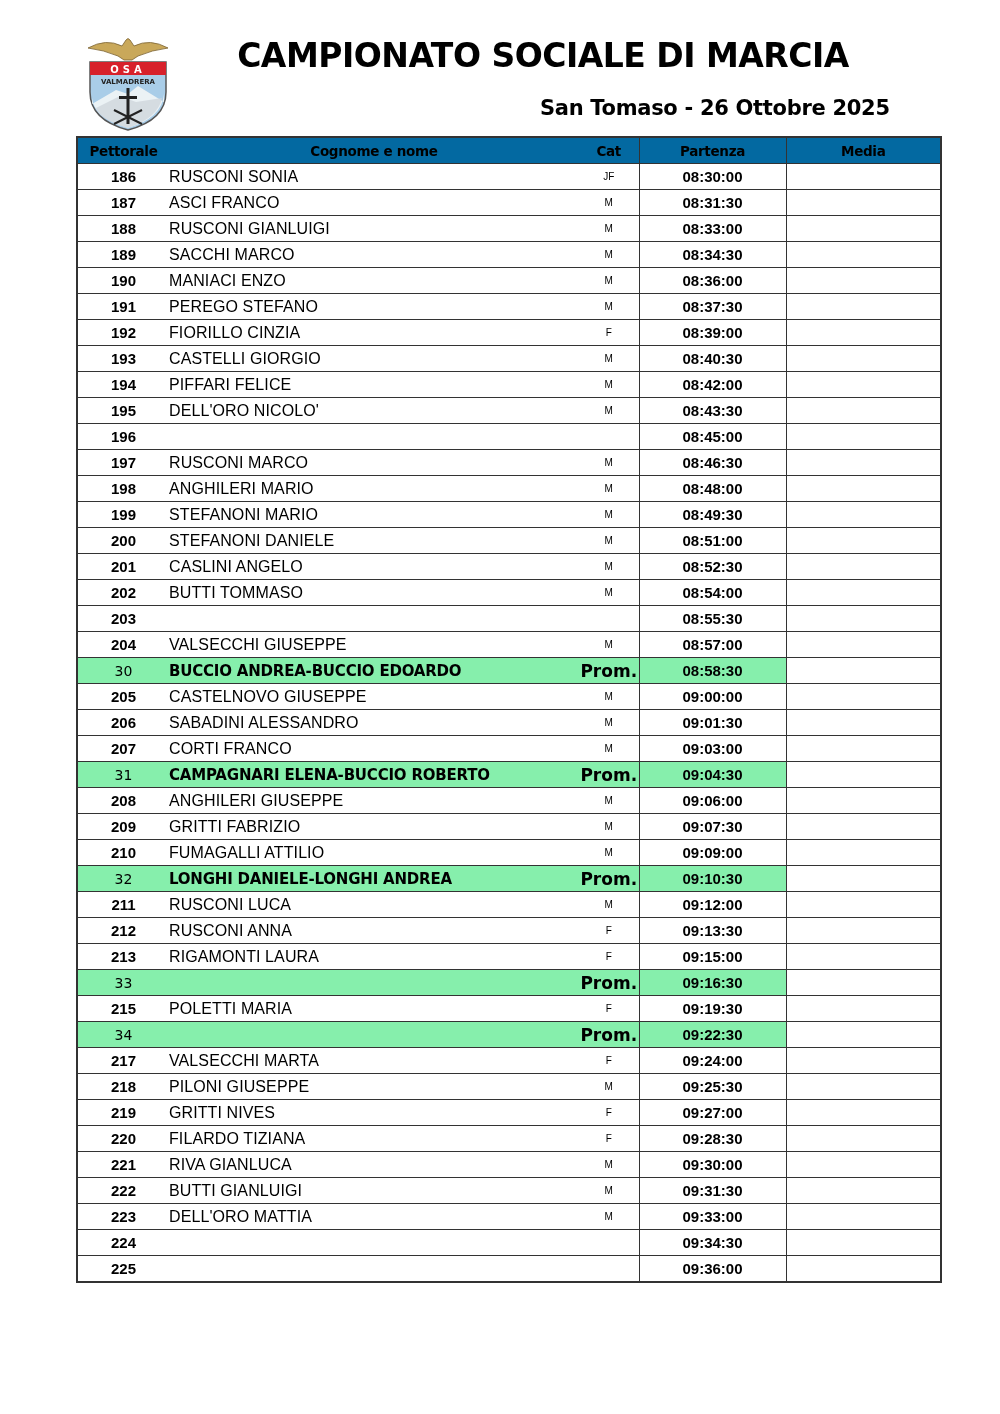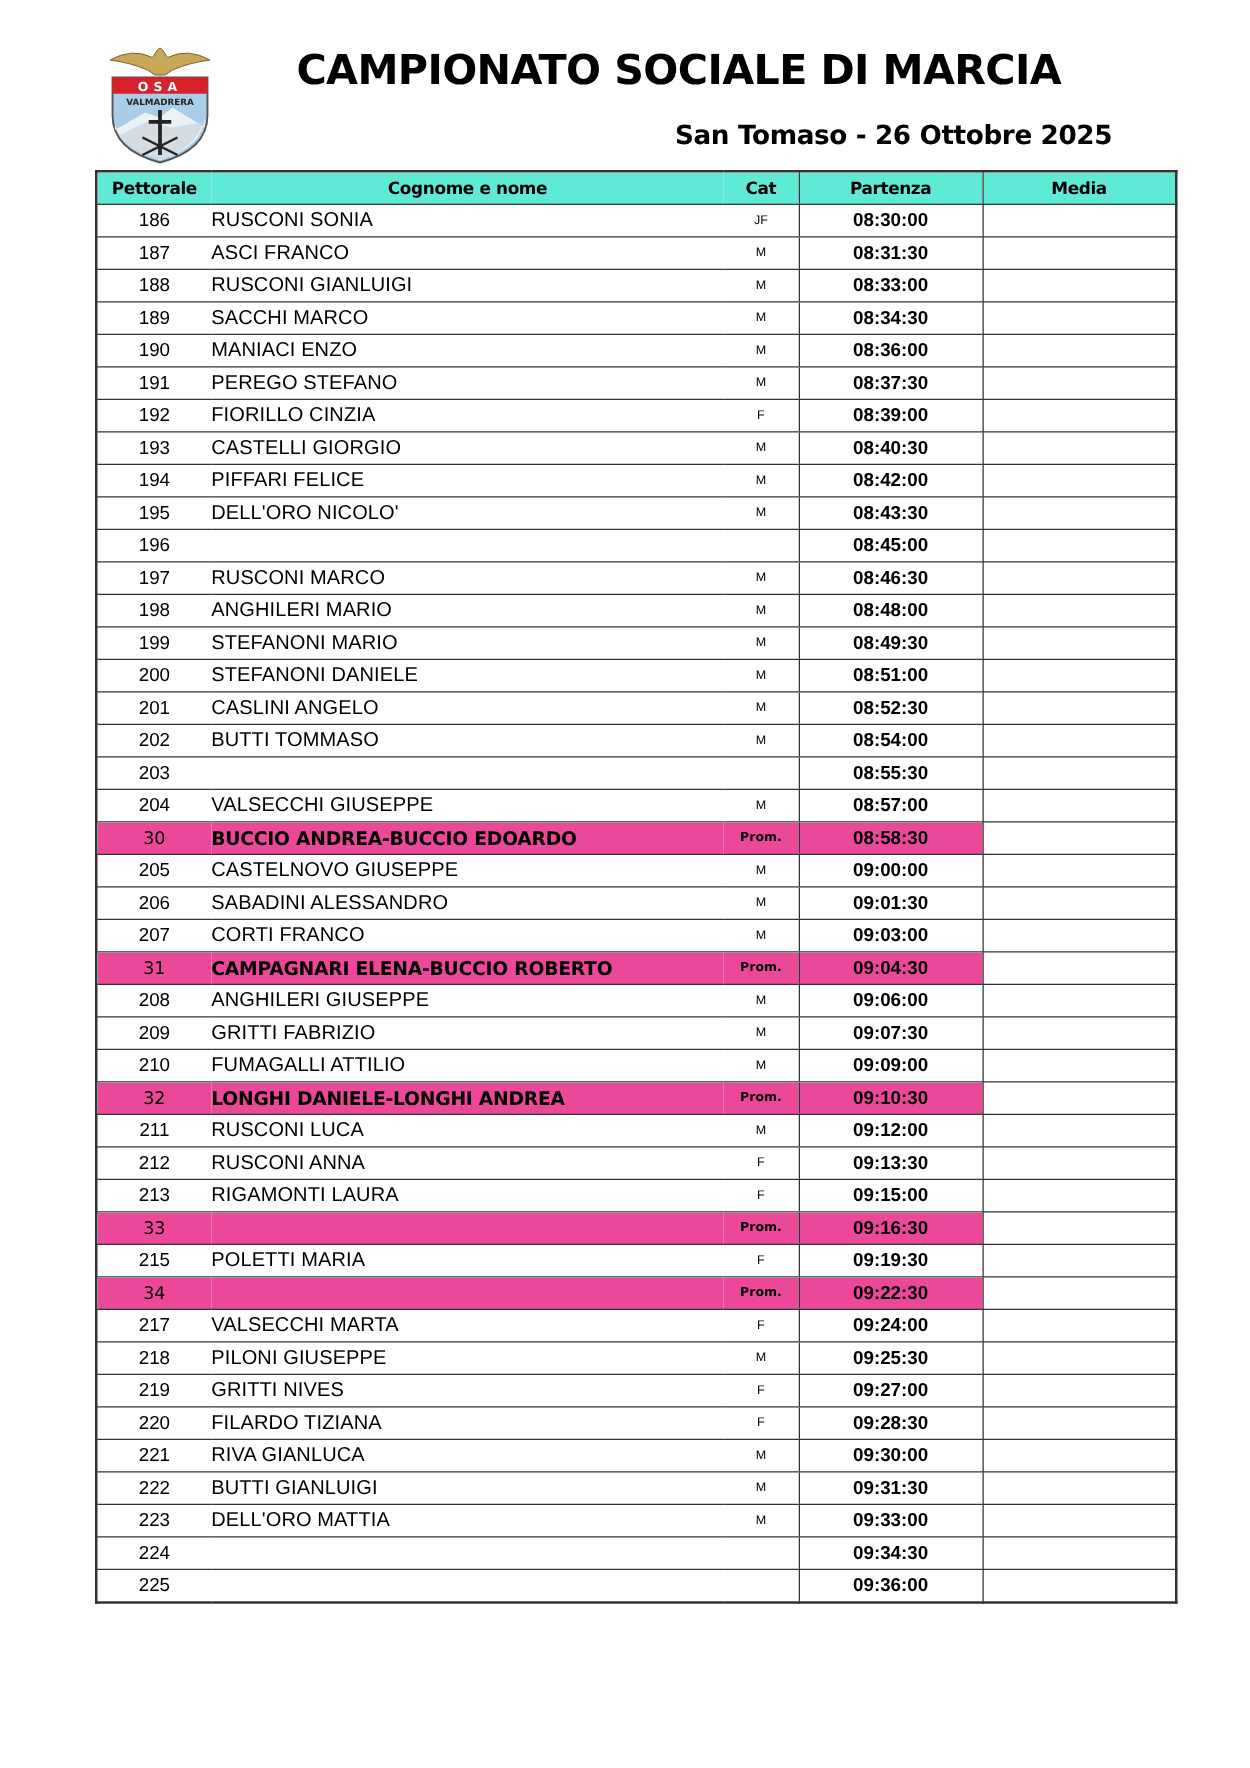--- a/index.html
+++ b/index.html
@@ -2,31 +2,31 @@
 <html><head>
   <meta charset="utf-8">
   <style>
     html, body { margin: 0; padding: 0; background: #ffffff; }
     body { width: 1000px; height: 1414px; position: relative; font-family: "Liberation Sans", sans-serif; color: #000; overflow: hidden; }
     .logo { position: absolute; left: 86px; top: 36px; width: 84px; height: 96px; }
     .title { position: absolute; left: 188px; top: 36px; width: 710px; text-align: center; font-family: "DejaVu Sans", sans-serif; font-weight: bold; font-size: 33px; letter-spacing: -0.5px; }
     .subtitle { position: absolute; left: 540px; top: 96px; width: 360px; text-align: left; font-family: "DejaVu Sans", sans-serif; font-weight: bold; font-size: 21px; letter-spacing: -0.3px; }
     table.start-list { position: absolute; left: 76px; top: 136px; width: 864px; border-collapse: collapse; table-layout: fixed; border: 2px solid #333; }
     table.start-list th, table.start-list td { height: 25px; padding: 0; border-top: 1.6px solid #333; border-bottom: 1.6px solid #333; white-space: nowrap; overflow: hidden; }
-    table.start-list th { background: #5eead4; font-size: 13.5px; font-weight: bold; font-family: "DejaVu Sans", sans-serif; text-align: center; letter-spacing: -0.3px; }
+    table.start-list th { background: #0369a1; font-size: 13.5px; font-weight: bold; font-family: "DejaVu Sans", sans-serif; text-align: center; letter-spacing: -0.3px; }
     col.c-bib { width: 92px; } col.c-name { width: 410px; } col.c-cat { width: 60px; } col.c-time { width: 147px; } col.c-media { width: 155px; }
-    td.bib { text-align: center; font-weight: normal; font-size: 15px; font-family: "Liberation Sans", sans-serif; }
+    td.bib { text-align: center; font-weight: bold; font-size: 15px; font-family: "Liberation Sans", sans-serif; }
     td.name { padding-left: 2px; font-size: 16px; font-family: "Liberation Sans", sans-serif; letter-spacing: 0.1px; }
     td.cat { text-align: center; font-size: 10px; font-family: "Liberation Sans", sans-serif; }
     td.time { text-align: center; font-weight: bold; font-size: 15px; font-family: "Liberation Sans", sans-serif; border-left: 1.6px solid #333; border-right: 1.6px solid #333; }
     td.media { background: #fff !important; }
     th.h-time { border-left: 1.6px solid #333; border-right: 1.6px solid #333; }
-    tr.prom td { background: #ec4899; }
+    tr.prom td { background: #86efac; }
     tr.prom td.name { font-weight: bold; font-family: "DejaVu Sans", sans-serif; font-size: 15px; letter-spacing: -0.2px; }
-    tr.prom td.cat { font-weight: bold; font-family: "DejaVu Sans", sans-serif; font-size: 10px; }
+    tr.prom td.cat { font-weight: bold; font-family: "DejaVu Sans", sans-serif; font-size: 17px; }
     tr.prom td.bib { font-weight: normal; font-family: "DejaVu Sans", sans-serif; font-size: 14px; }
   </style>
 </head>
 <body>
 
 <div class="logo">
   <svg width="84" height="96" viewBox="0 0 84 96">
 
     <path d="M2 12 Q20 2 36 10 L40 4 Q42 1 44 4 L48 10 Q64 2 82 12 Q66 14 52 20 L46 24 L38 24 L32 20 Q18 14 2 12 Z" fill="#c9a85a" stroke="#7a6130" stroke-width="0.8"></path>
 

